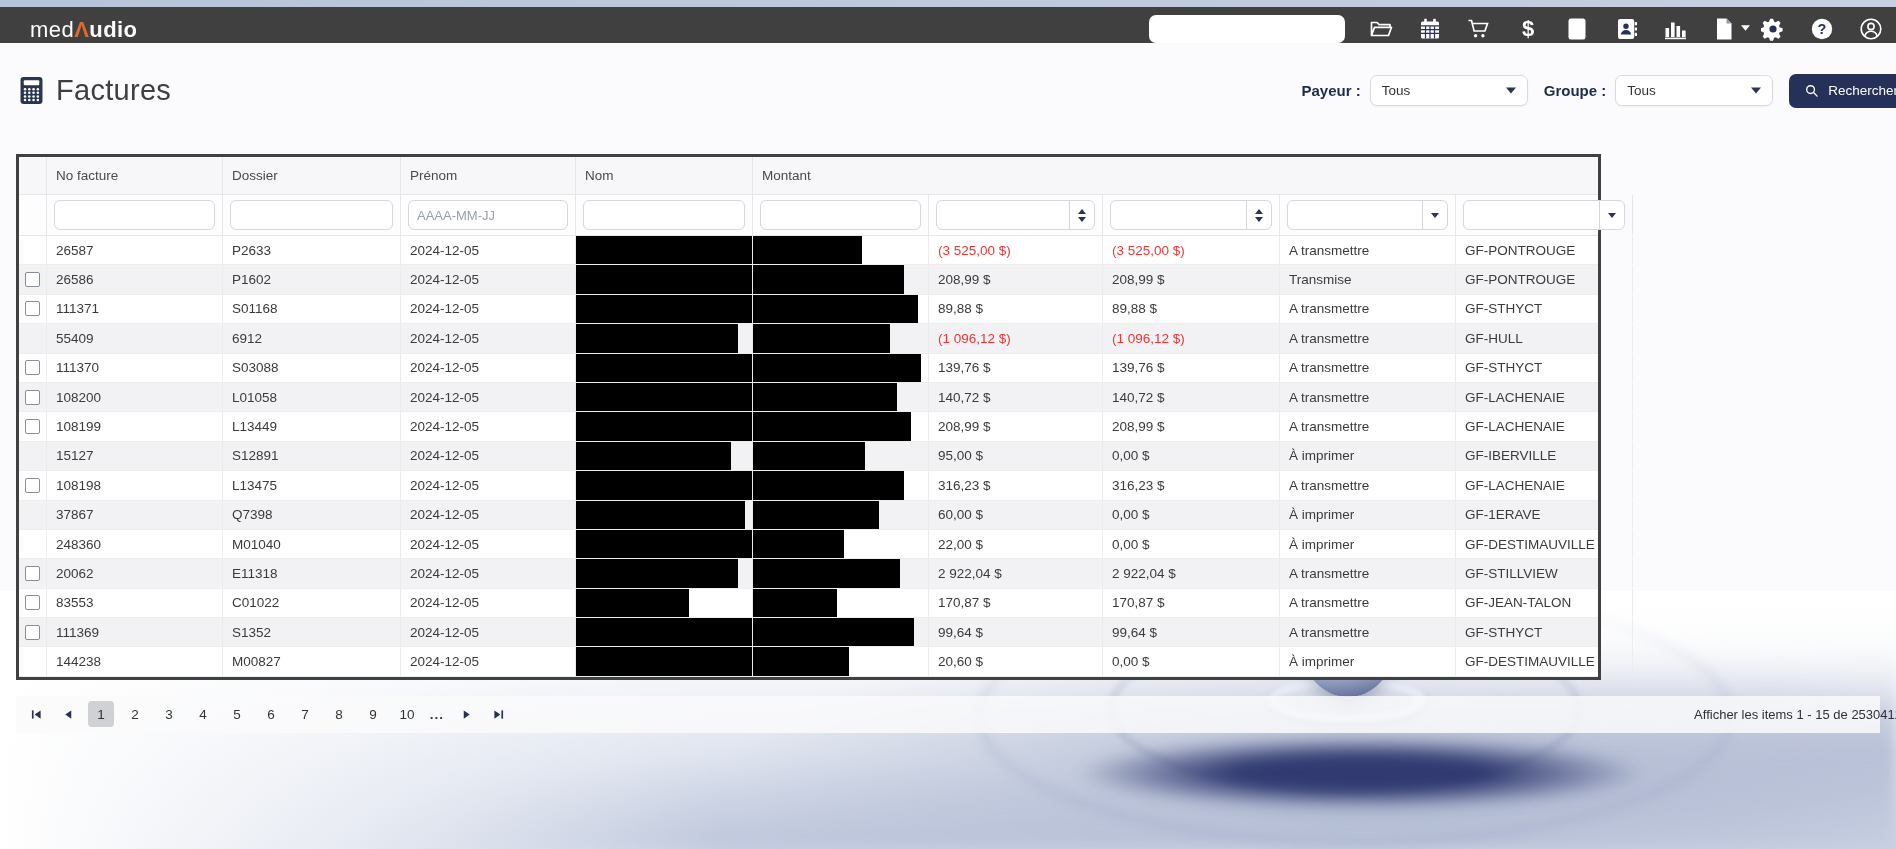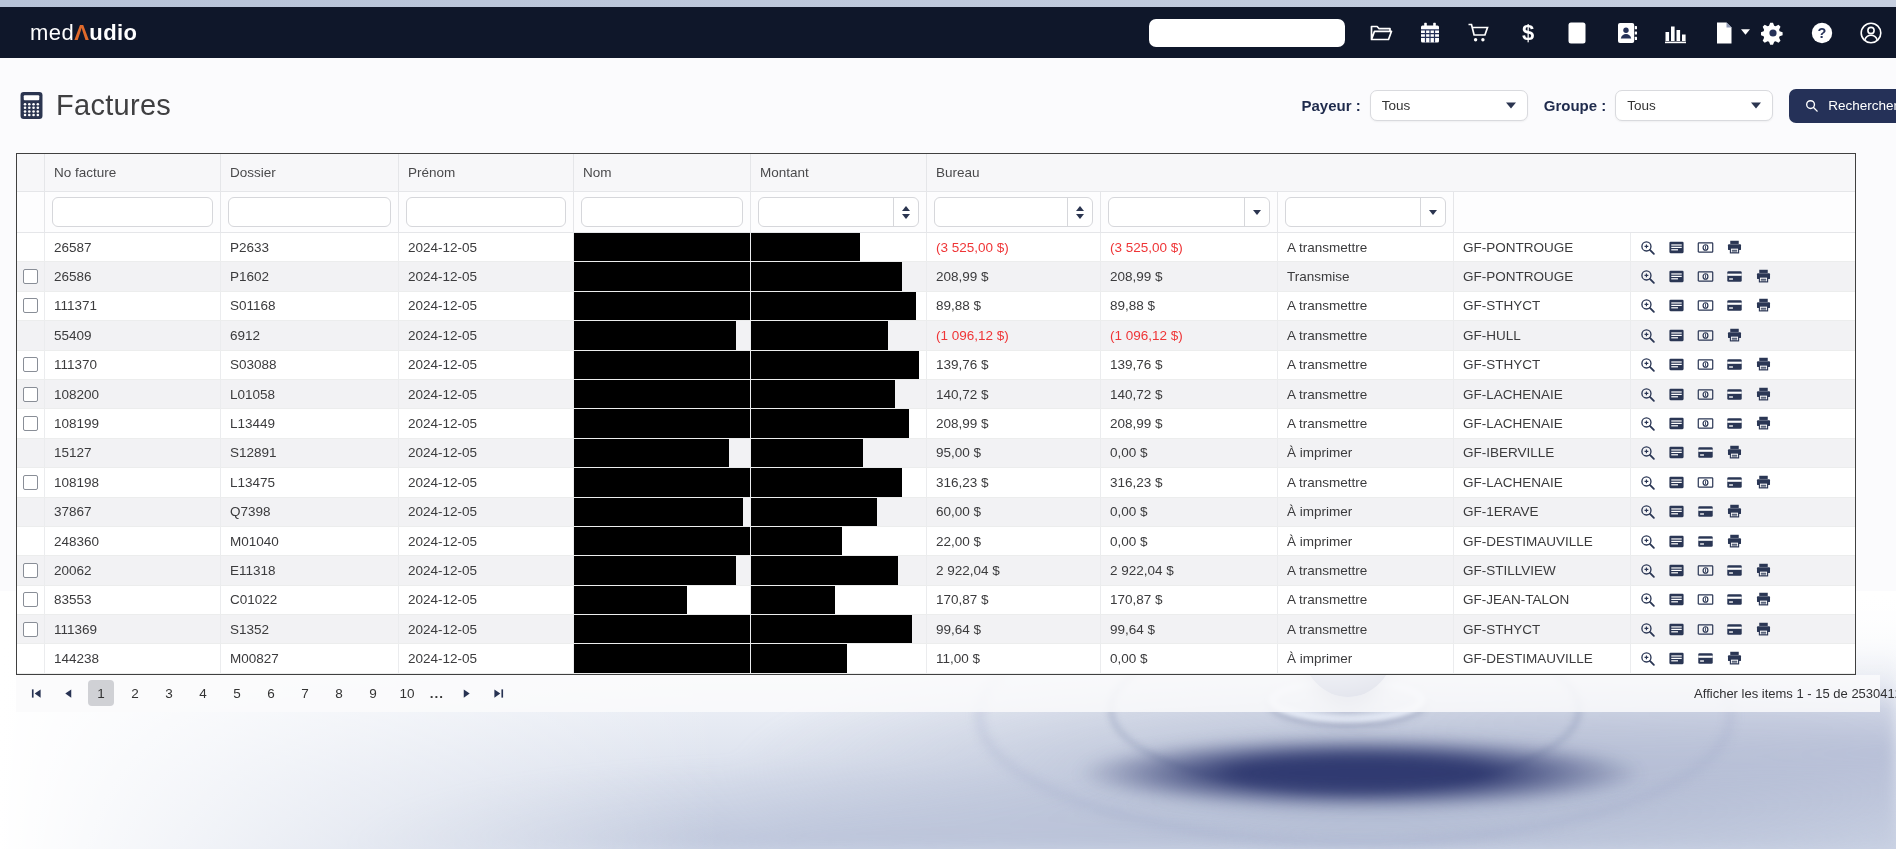--- a/index.html
+++ b/index.html
@@ -2,21 +2,21 @@
 <html><head>
 <meta charset="utf-8">
 <style>
   *{box-sizing:border-box;margin:0;padding:0;}
   html,body{background:#fff;}
   body{font-family:"Liberation Sans","DejaVu Sans",sans-serif;overflow:hidden;}
   .app{width:1896px;height:849px;position:relative;overflow:hidden;background:#fbfbfd;}
 
   
   .topstrip{height:7px;background:linear-gradient(90deg,#b7c3d8,#c6cfe0);}
-  .topbar{height:51px;background:#0f172a;display:flex;align-items:center;padding:0 12px 0 30px;position:relative;z-index:5;}
+  .topbar{height:36px;background:#404040;display:flex;align-items:flex-end;padding:0 12px 0 30px;position:relative;z-index:5;}
   .logo{color:#fff;font-size:22px;letter-spacing:.02em;white-space:nowrap;}
   .logo .lmed{font-weight:400;}
   .logo .lcaret{color:#e06a2b;font-weight:700;}
   .logo .lbold{font-weight:700;}
   .topbar-right{margin-left:auto;display:flex;align-items:center;gap:23px;}
   .tb-search{width:196px;height:28px;border:none;border-radius:7px;background:#fff;outline:none;padding:0 10px;font-size:13px;color:#333;}
   .tb-btn{color:#fff;width:26px;height:26px;display:flex;align-items:center;justify-content:center;position:relative;cursor:pointer;background:none;border:none;flex:0 0 auto;}
   .tb-btn svg{width:24px;height:24px;display:block;}
   .tb-caret{position:absolute;right:-13px;top:9px;width:9px;color:#fff;}
   .tb-caret svg{width:9px;height:6px;}
@@ -29,21 +29,21 @@
   h1{font-size:29px;font-weight:400;color:#3f3f41;letter-spacing:.01em;}
   .filters{margin-left:auto;display:flex;align-items:center;}
   .flabel{font-size:15px;font-weight:700;color:#1e2a4c;margin-right:9px;white-space:nowrap;}
   .fselect{width:158px;height:31px;background:#fff;border:1px solid #d9dade;border-radius:7px;display:flex;align-items:center;padding:0 11px;font-size:13.5px;color:#333;box-shadow:0 1px 2px rgba(0,0,0,.05);margin-right:16px;cursor:pointer;}
   .fselect .fcaret{margin-left:auto;color:#2b3550;display:flex;}
   .fselect .fcaret svg{width:10px;height:7px;}
   .search-btn{height:34px;background:#253158;color:#fff;border:none;border-radius:7px;display:flex;align-items:center;gap:9px;font-size:13.5px;padding:0 20px 0 15px;margin-right:-22px;cursor:pointer;white-space:nowrap;}
   .search-btn svg{width:15px;height:15px;}
 
   
-  .table{margin:0 16px;width:1840px;border:1px solid #404040;background:#fff;position:relative;z-index:3;font-size:13.5px;color:#3b3b3d;}
+  .table{margin:16px 16px;width:1585px;border:3px solid #404040;background:#fff;position:relative;z-index:3;font-size:13.5px;color:#3b3b3d;}
   .tr{display:grid;grid-template-columns:28px 176px 178px 175px 177px 176px 174px 177px 176px 177px minmax(0,1fr);align-items:stretch;}
   .thead{height:37px;background:#f7f7f9;color:#4a4a4c;}
   .th{padding-left:9px;border-right:1px solid #e5e6e9;display:flex;align-items:center;cursor:pointer;}
   .th:last-child,.tf:last-child,.td:last-child{border-right:none;}
   .tfilter{height:42px;background:#fdfdfe;border-top:1px solid #e5e6e9;border-bottom:1px solid #e5e6e9;}
   .tf{border-right:1px solid #e5e6e9;display:flex;align-items:center;padding:0 7px;}
   .finput{width:100%;height:30px;border:1px solid #d6d7db;border-radius:6px;padding:0 8px;font-size:13px;color:#333;outline:none;background:#fff;}
   .finput::placeholder{color:#9aa0a8;}
   .fspin,.fsel{position:relative;width:100%;height:30px;border:1px solid #d6d7db;border-radius:6px;background:#fff;display:flex;align-items:center;overflow:hidden;cursor:pointer;}
   .seg{margin-left:auto;height:100%;width:25px;border-left:1px solid #d6d7db;display:flex;flex-direction:column;align-items:center;justify-content:center;gap:3px;color:#2b3550;}
@@ -296,29 +296,31 @@
   </div>
 
   <div class="table">
     <div class="tr thead" id="thead-row">
         <div class="th"></div>
         <div class="th">No facture</div>
         <div class="th">Dossier</div>
         <div class="th">Prénom</div>
         <div class="th">Nom</div>
         <div class="th">Montant</div>
-        <div class="th">Bureau</div>
       </div>
     <div class="tr tfilter" id="tfilter-row">
         <div class="tf"></div>
         <div class="tf">
           <input class="finput" style="">
         </div>
         <div class="tf">
           <input class="finput" style="">
+        </div>
+        <div class="tf">
+          <input class="finput" placeholder="AAAA-MM-JJ" style="">
         </div>
         <div class="tf">
           <input class="finput" style="">
         </div>
         <div class="tf">
           <input class="finput" style="">
         </div>
         <div class="tf">
           <div class="fspin">
             <span class="seg">
@@ -1277,21 +1279,21 @@
           <div class="td cbcell"></div>
           <div class="td">144238</div>
           <div class="td">M00827</div>
           <div class="td">2024-12-05</div>
           <div class="td redcell">
             <span class="redact" style="width:100%"></span>
           </div>
           <div class="td redcell">
             <span class="redact" style="width:55%"></span>
           </div>
-          <div class="td">11,00 $</div>
+          <div class="td">20,60 $</div>
           <div class="td">0,00 $</div>
           <div class="td">À imprimer</div>
           <div class="td">GF-DESTIMAUVILLE</div>
           <div class="td acts">
             <button class="act">
               <span style="display:flex;">
                 <svg viewBox="0 0 24 24" fill="none" stroke="currentColor" stroke-width="1.9">
                   <circle cx="10.5" cy="10.5" r="6.4"></circle>
                   <path d="M15.4 15.4L21 21" stroke-linecap="round" stroke-width="2.6"></path>
                   <path d="M10.5 7.8v5.4M7.8 10.5h5.4" stroke-width="1.6"></path>

